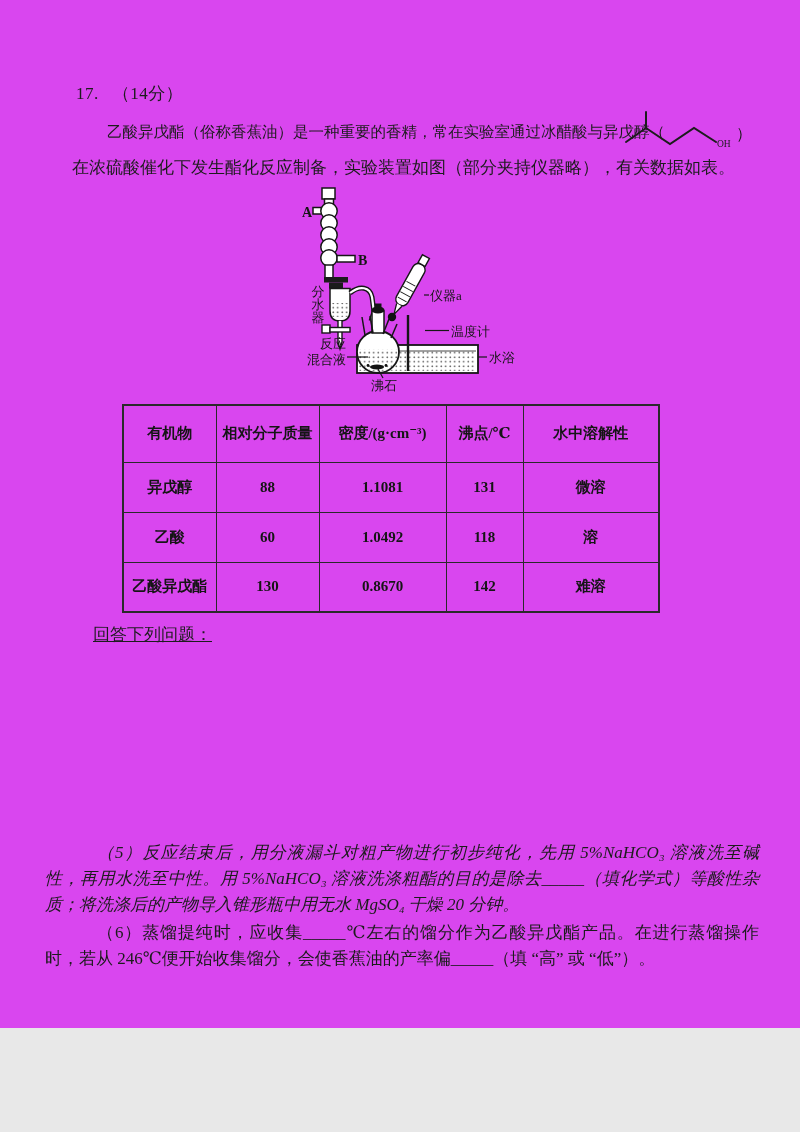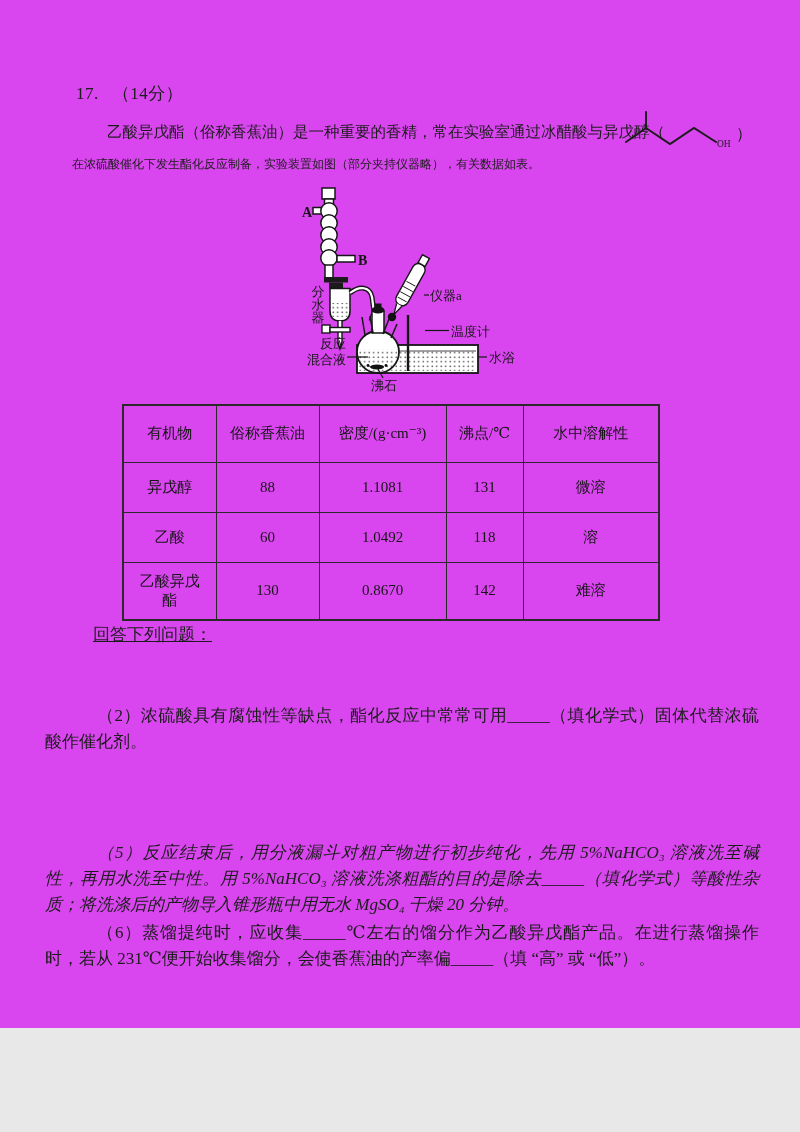--- a/index.html
+++ b/index.html
@@ -5,37 +5,37 @@
   html,body { margin:0; padding:0; background:#e8e8e8; }
   .page {
     position:relative; width:800px; height:1028px; margin:0 auto;
     background:#d946ef; color:#1c1c1c; overflow:hidden;
     font-family:"Liberation Serif","DejaVu Serif",serif;
   }
   .abs { position:absolute; white-space:nowrap; }
   .qnum { font-size:17px; letter-spacing:0.5px; }
   .qnum .score { margin-left:14px; }
   .intro1 { font-size:15.5px; }
-  .intro2 { font-size:12px; }
+  .intro2 { font-size:17px; }
   .cparen { font-size:16px; }
   .para {
     position:absolute; left:45px; width:714px;
     font-size:17px; line-height:26px; text-align:justify;
     text-indent:52px; margin:0;
   }
   .prompt { text-indent:48px;text-decoration:underline; }
   table.datatable {
     position:absolute; left:122px; top:404px;
     border-collapse:collapse; table-layout:fixed;
     font-size:15px; color:#151515;
     border:2.2px solid #2a2a2a;
   }
   table.datatable td, table.datatable th {
     border:1.6px solid #2a2a2a; text-align:center; vertical-align:middle;
-    padding:9px; font-weight:normal;
+    padding:3px; font-weight:bold;
   }
   tr.hdr { height:57px; }
   tr.datarow { height:50px; }
   .footer {
     position:absolute; top:1026px; left:0; width:776px;
     text-align:right; font-size:15.5px; letter-spacing:1px;
   }
   svg text { font-family:"Liberation Serif","DejaVu Serif",serif; }
 </style>
 </head>
@@ -158,21 +158,21 @@
     <colgroup>
       <col style="width:93px">
         <col style="width:103px">
         <col style="width:127px">
         <col style="width:77px">
         <col style="width:136px">
     </colgroup>
     <tbody>
       <tr class="hdr">
         <th>有机物</th>
-        <th>俗称香蕉油</th>
+        <th>相对分子质量</th>
         <th>密度/(g·cm⁻³)</th>
         <th>沸点/℃</th>
         <th>水中溶解性</th>
       </tr>
       <tr class="datarow">
         <td>异戊醇</td>
         <td>88</td>
         <td>1.1081</td>
         <td>131</td>
         <td>微溶</td>
@@ -188,19 +188,18 @@
         <td>乙酸异戊酯</td>
         <td>130</td>
         <td>0.8670</td>
         <td>142</td>
         <td>难溶</td>
       </tr>
     </tbody>
   </table>
 
   <p class="para prompt" style="top:622px;">回答下列问题：</p>
-  <p class="para" style="top:703px;">（2）浓硫酸具有腐蚀性等缺点，酯化反应中常常可用_____（填化学式）固体代替浓硫酸作催化剂。</p>
   <p class="para" style="top:840px;font-style:italic;">（5）反应结束后，用分液漏斗对粗产物进行初步纯化，先用 5%NaHCO₃ 溶液洗至碱性，再用水洗至中性。用 5%NaHCO₃ 溶液洗涤粗酯的目的是除去_____（填化学式）等酸性杂质；将洗涤后的产物导入锥形瓶中用无水 MgSO₄ 干燥 20 分钟。</p>
-  <p class="para" style="top:920px;">（6）蒸馏提纯时，应收集_____℃左右的馏分作为乙酸异戊酯产品。在进行蒸馏操作时，若从 231℃便开始收集馏分，会使香蕉油的产率偏_____（填 “高” 或 “低”）。</p>
+  <p class="para" style="top:920px;">（6）蒸馏提纯时，应收集_____℃左右的馏分作为乙酸异戊酯产品。在进行蒸馏操作时，若从 246℃便开始收集馏分，会使香蕉油的产率偏_____（填 “高” 或 “低”）。</p>
 
   <div class="footer">化学试卷（共 8 页）第 6 页</div>
 
 </div>
 
 </body></html>

